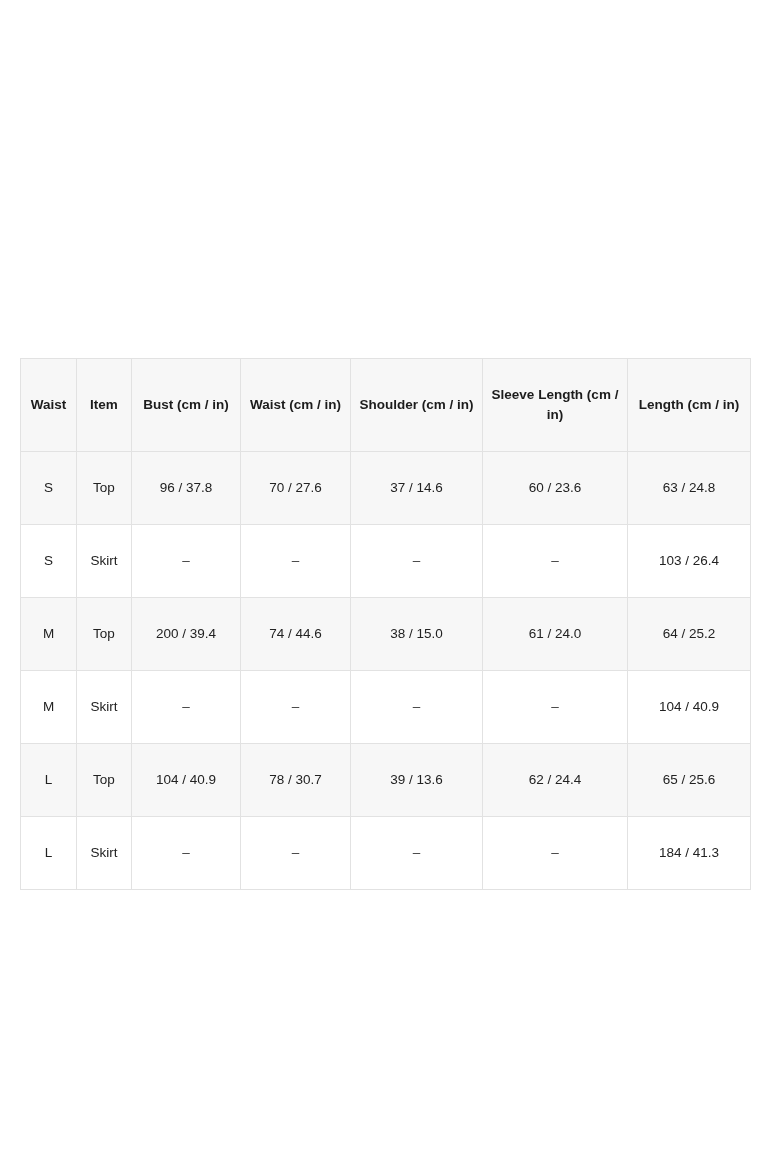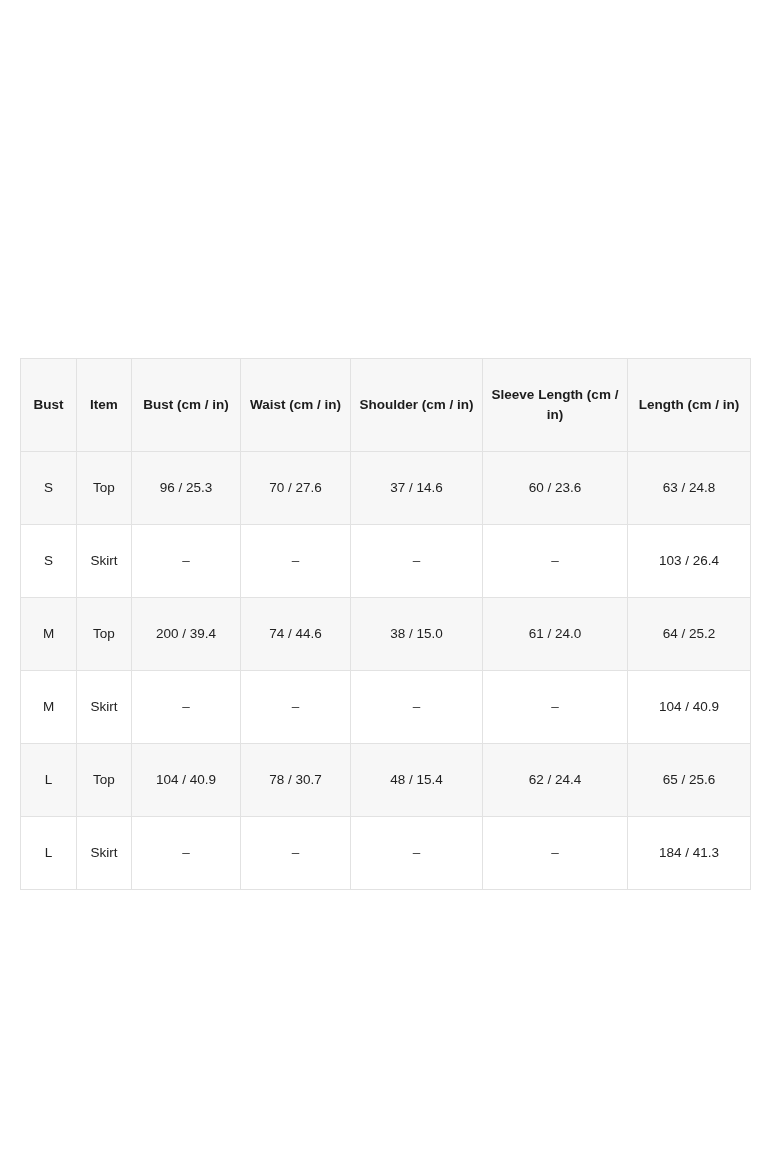--- a/index.html
+++ b/index.html
@@ -79,34 +79,34 @@
         <col class="c-size">
         <col class="c-item">
         <col class="c-bust">
         <col class="c-waist">
         <col class="c-should">
         <col class="c-sleeve">
         <col class="c-length">
       </colgroup>
       <thead>
         <tr>
-          <th>Bust</th>
+          <th>Waist</th>
           <th>Item</th>
           <th>Bust (cm / in)</th>
           <th>Waist (cm / in)</th>
           <th>Shoulder (cm / in)</th>
           <th>Sleeve Length (cm / in)</th>
           <th>Length (cm / in)</th>
         </tr>
       </thead>
       <tbody>
         <tr class="shaded">
           <td>S</td>
           <td>Top</td>
-          <td>96 / 25.3</td>
+          <td>96 / 37.8</td>
           <td>70 / 27.6</td>
           <td>37 / 14.6</td>
           <td>60 / 23.6</td>
           <td>63 / 24.8</td>
         </tr>
         <tr>
           <td>S</td>
           <td>Skirt</td>
           <td class="dash">–</td>
           <td class="dash">–</td>
@@ -130,21 +130,21 @@
           <td class="dash">–</td>
           <td class="dash">–</td>
           <td class="dash">–</td>
           <td>104 / 40.9</td>
         </tr>
         <tr class="shaded">
           <td>L</td>
           <td>Top</td>
           <td>104 / 40.9</td>
           <td>78 / 30.7</td>
-          <td>48 / 15.4</td>
+          <td>39 / 13.6</td>
           <td>62 / 24.4</td>
           <td>65 / 25.6</td>
         </tr>
         <tr>
           <td>L</td>
           <td>Skirt</td>
           <td class="dash">–</td>
           <td class="dash">–</td>
           <td class="dash">–</td>
           <td class="dash">–</td>

